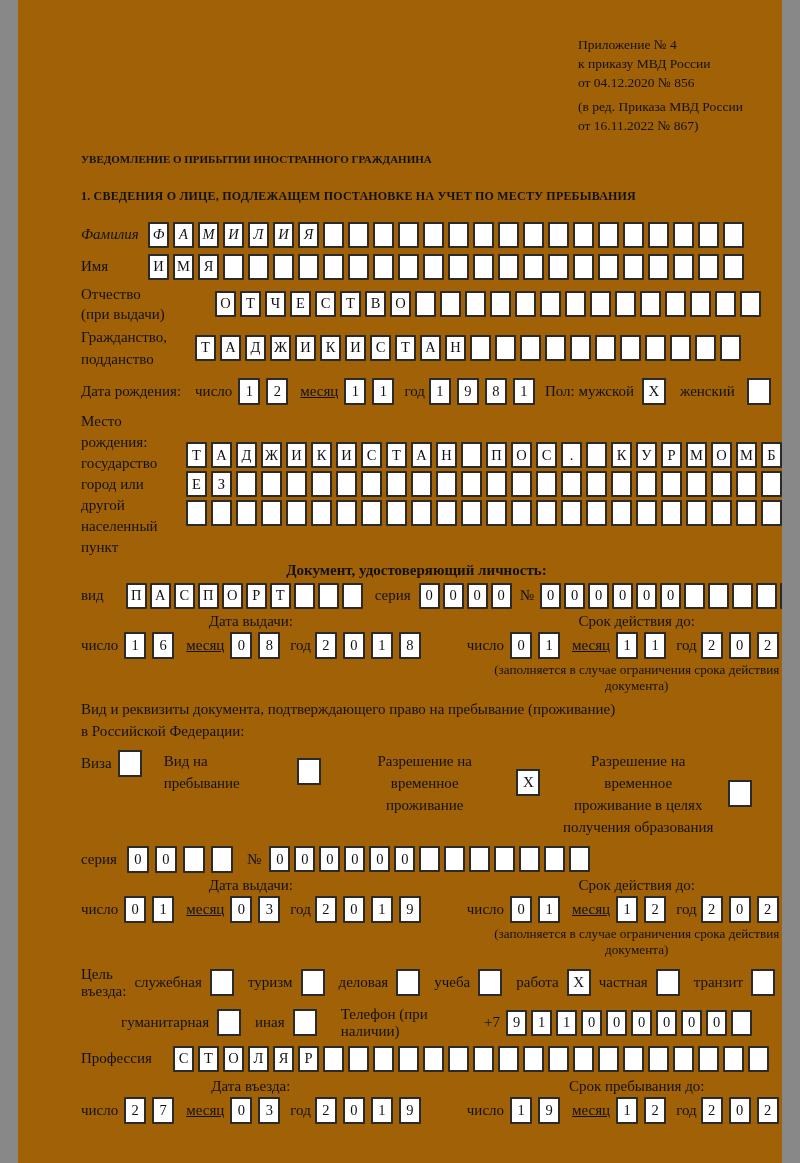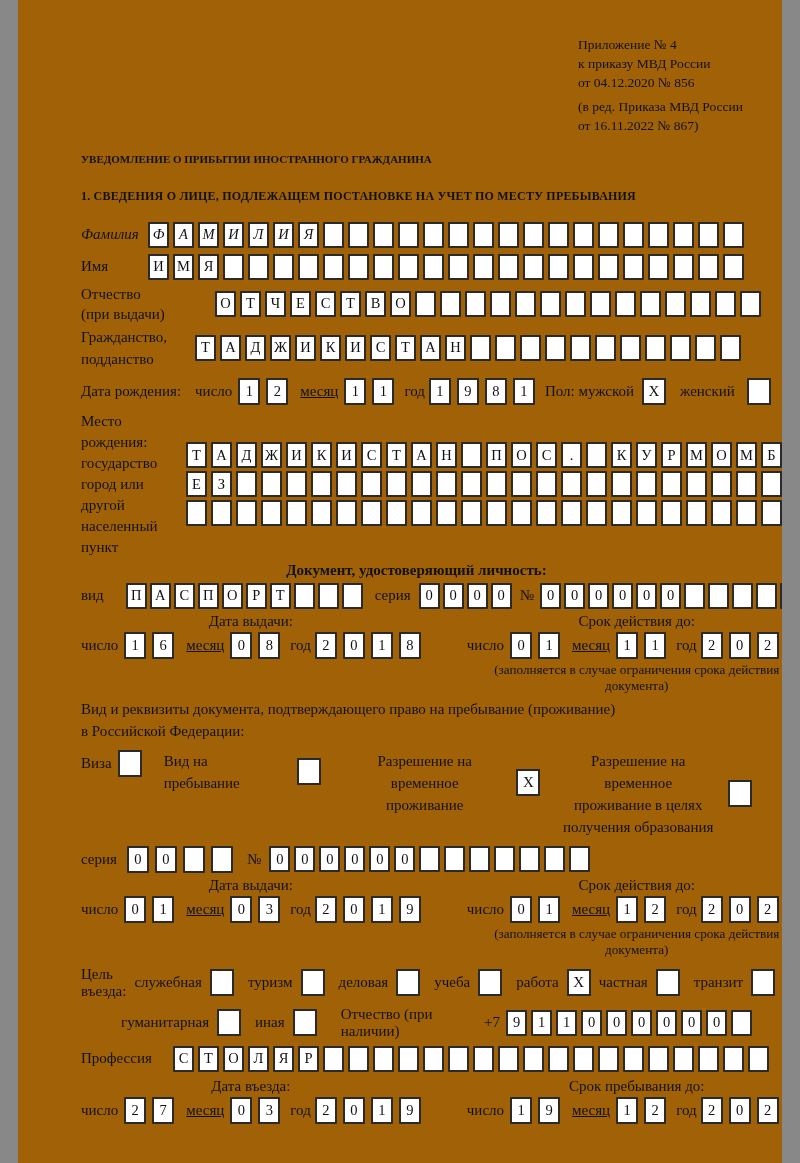--- a/index.html
+++ b/index.html
@@ -540,21 +540,21 @@
     <span class="checkbox"></span>
     <span class="plabel">транзит</span>
     <span class="checkbox" style="margin-right:0;"></span>
   </div>
 
   <div class="purpose mt6" style="margin-left:40px;">
     <span class="plabel">гуманитарная</span>
     <span class="checkbox"></span>
     <span class="plabel">иная</span>
     <span class="checkbox" style="margin-right:24px;"></span>
-    <span class="plabel" style="margin-right:26px;">Отчество (при наличии)</span>
+    <span class="plabel" style="margin-right:26px;">Телефон (при наличии)</span>
     <span class="plabel" style="margin-right:6px;">+7</span>
     <span class="cells">
         <span class="cell">9</span>
         <span class="cell">1</span>
         <span class="cell">1</span>
         <span class="cell">0</span>
         <span class="cell">0</span>
         <span class="cell">0</span>
         <span class="cell">0</span>
         <span class="cell">0</span>

